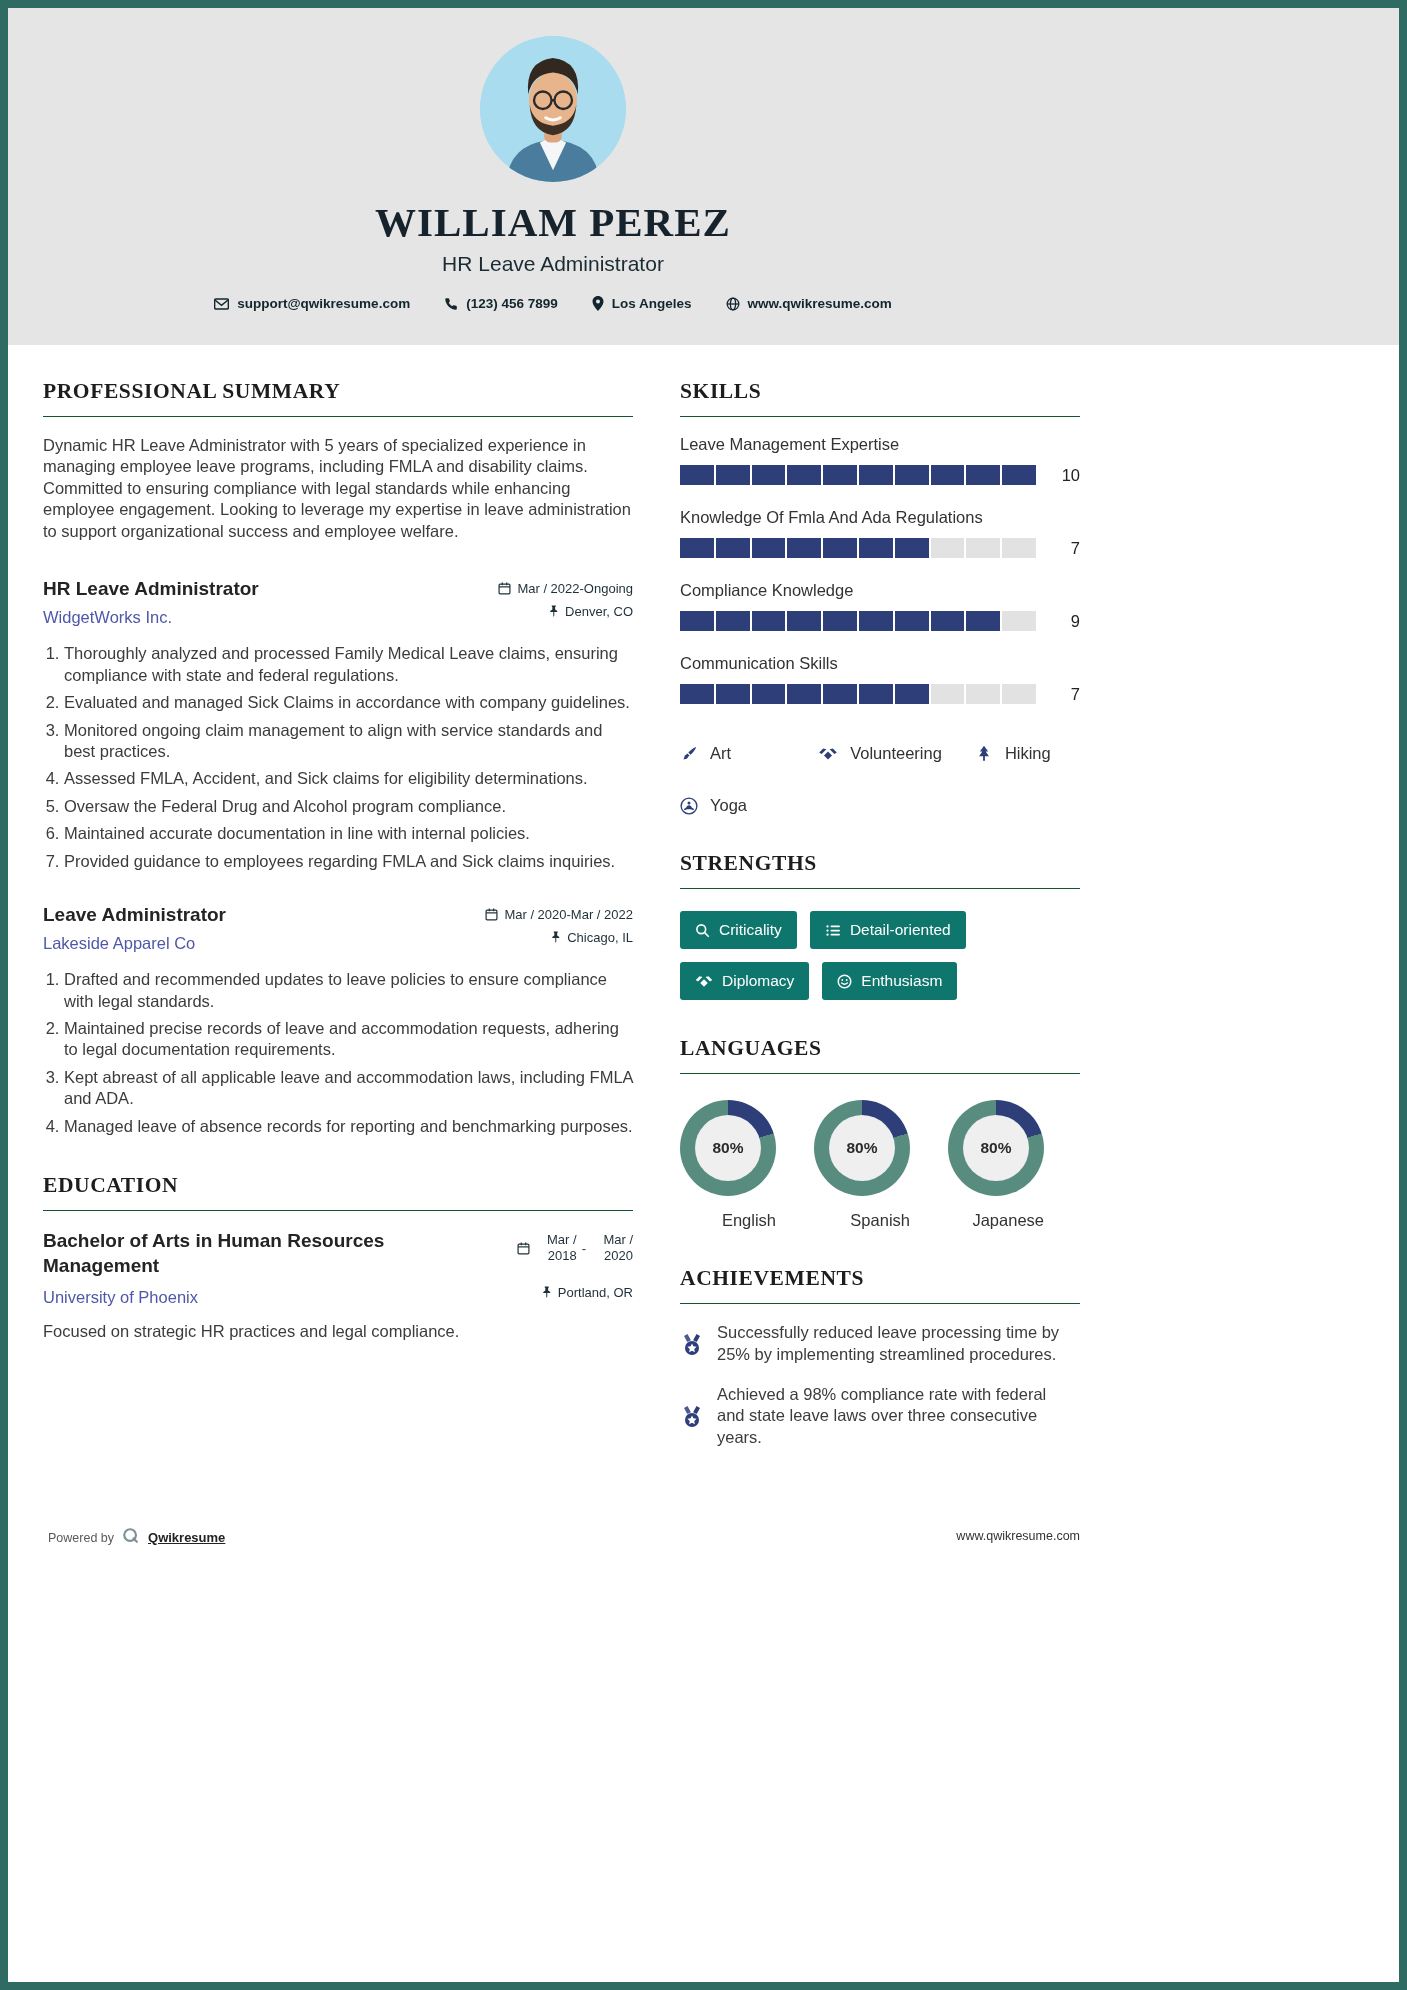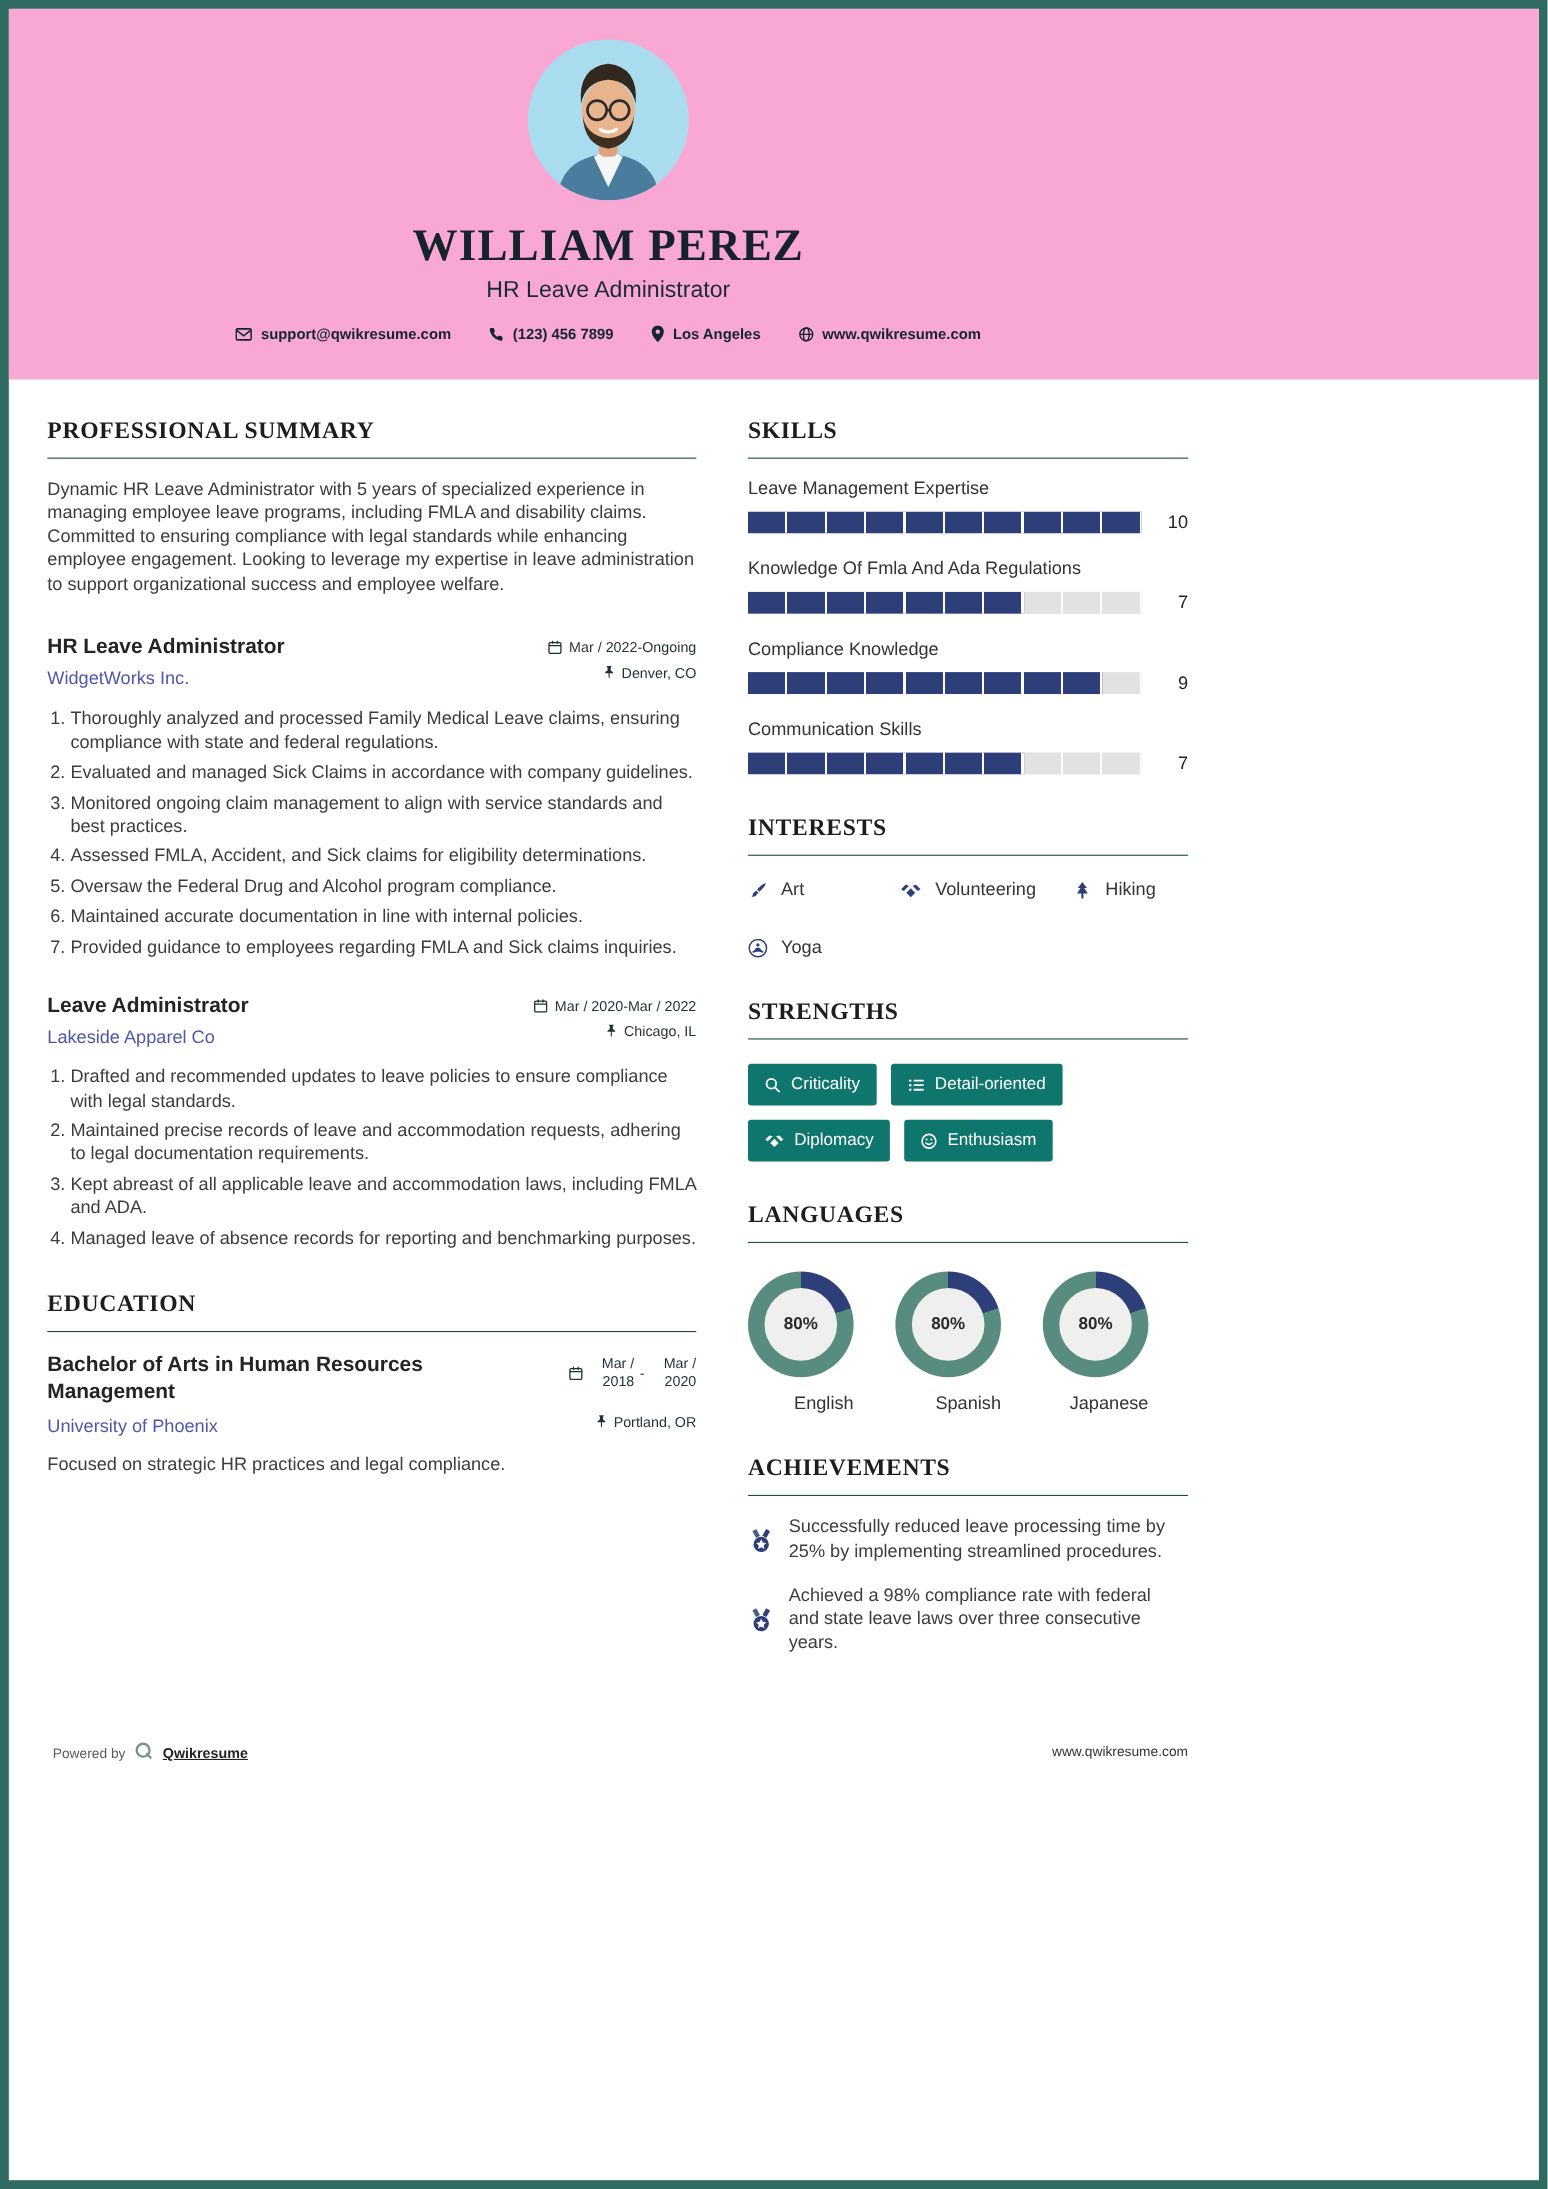--- a/index.html
+++ b/index.html
@@ -8,21 +8,21 @@
 
   .page {
     width:1407px; height:1990px;
     border:8px solid #2f6a63;
     background:#ffffff;
     position:relative;
     overflow:hidden;
   }
 
   
-  .header { background:#f9a8d4; padding:28px 0 34px 0; width:100%; }
+  .header { background:#e5e5e5; padding:28px 0 34px 0; width:100%; }
   .header-inner { width:1090px; text-align:center; }
   .avatar {
     width:146px; height:146px; border-radius:50%;
     margin:0 auto; overflow:hidden; background:#a9dcee;
   }
   .avatar svg { display:block; width:100%; height:100%; }
   .name {
     margin-top:16px;
     font-family:"Liberation Serif", serif;
     font-weight:700; font-size:41px; letter-spacing:1px;
@@ -347,21 +347,20 @@
           <div class="skill-bar-row">
             <div class="bar">
                 <div class="bar-fill" style="width: 70%;"></div>
               </div>
             <div class="skill-value">7</div>
           </div>
         </div>
       </div>
 
       <div class="section">
-        <div class="section-heading">INTERESTS</div>
         <div class="interests-grid">
           <div class="interest">
             <span class="icn">
               <svg width="18" height="18" viewBox="0 0 24 24">
                   <path fill="currentColor" d="M21.5 2.5c-2.8.4-7.4 4-10.4 7.6l2.8 2.8c3.6-3 7.2-7.6 7.6-10.4zM9.9 11.3l2.8 2.8c-.6.7-1.3 1.2-2 1.5-.2 1.7-1.6 3.4-5.2 3.4-.5 0-.9 0-1.3-.1 1.2-.8 1.4-1.7 1.6-2.8.2-1.4 1-2.6 2.6-3 .3-.7.8-1.3 1.5-1.8z"></path>
                 </svg>
             </span>
             <span>Art</span>
           </div>
           <div class="interest">

